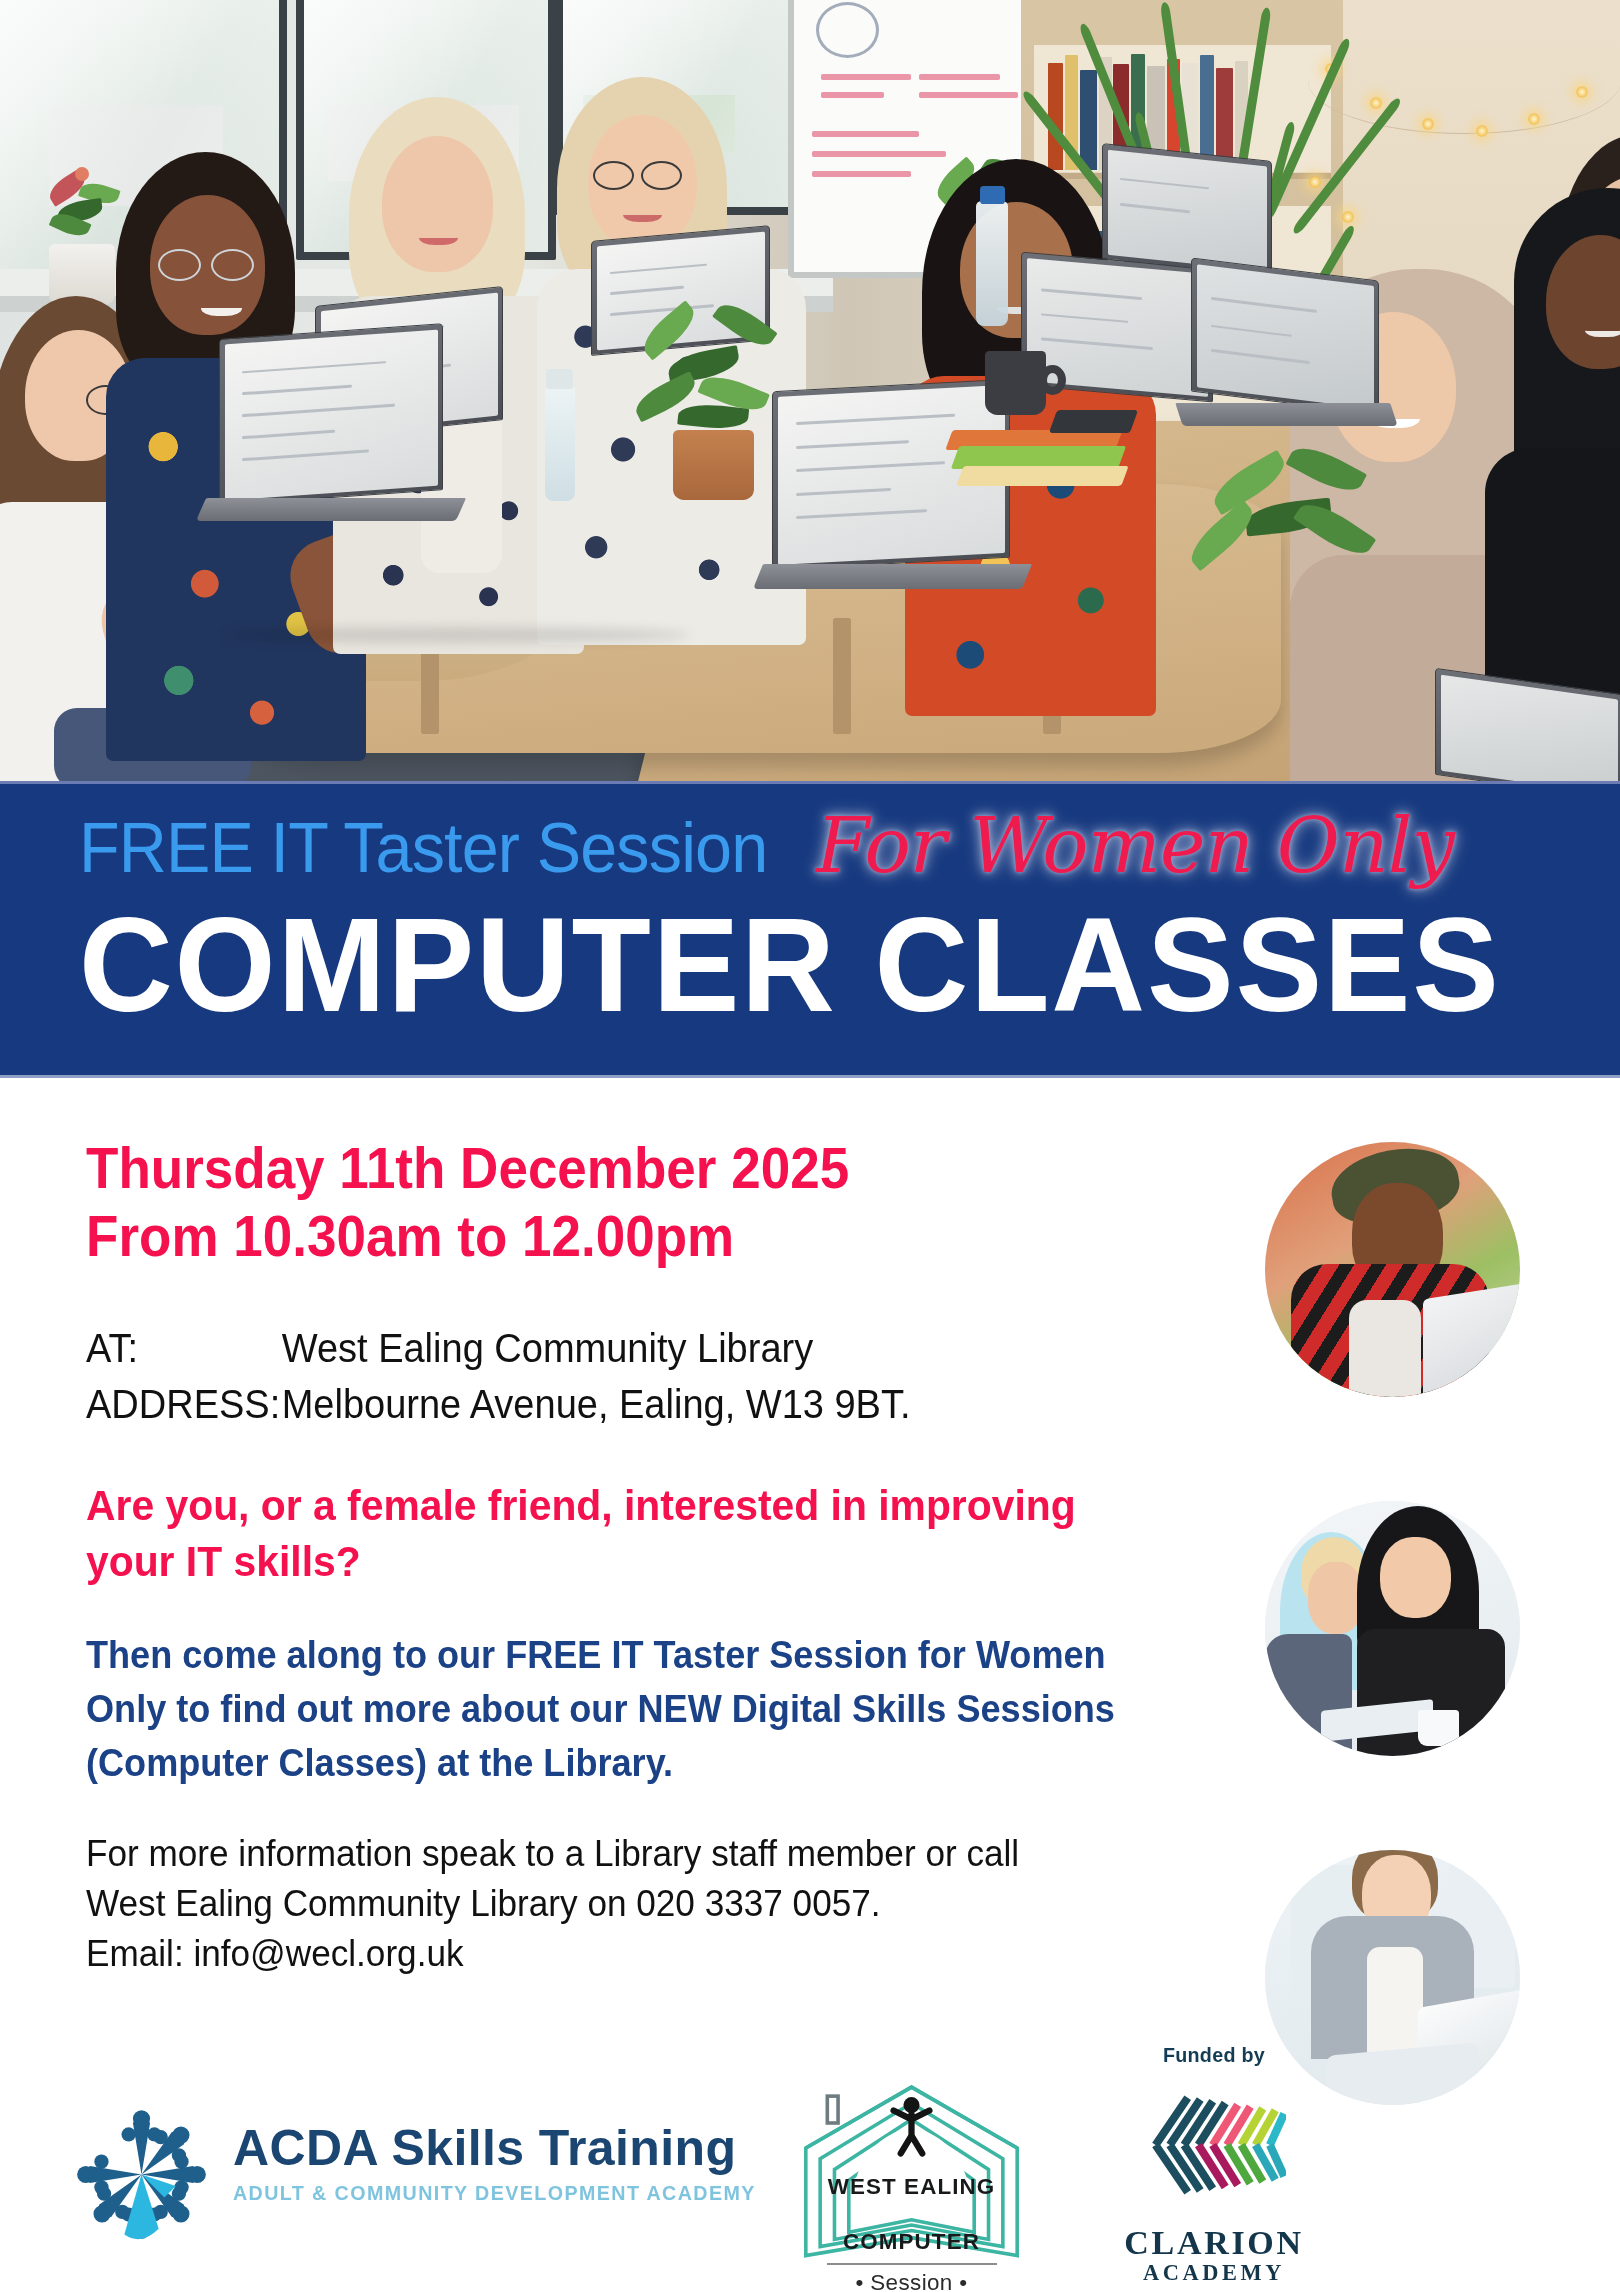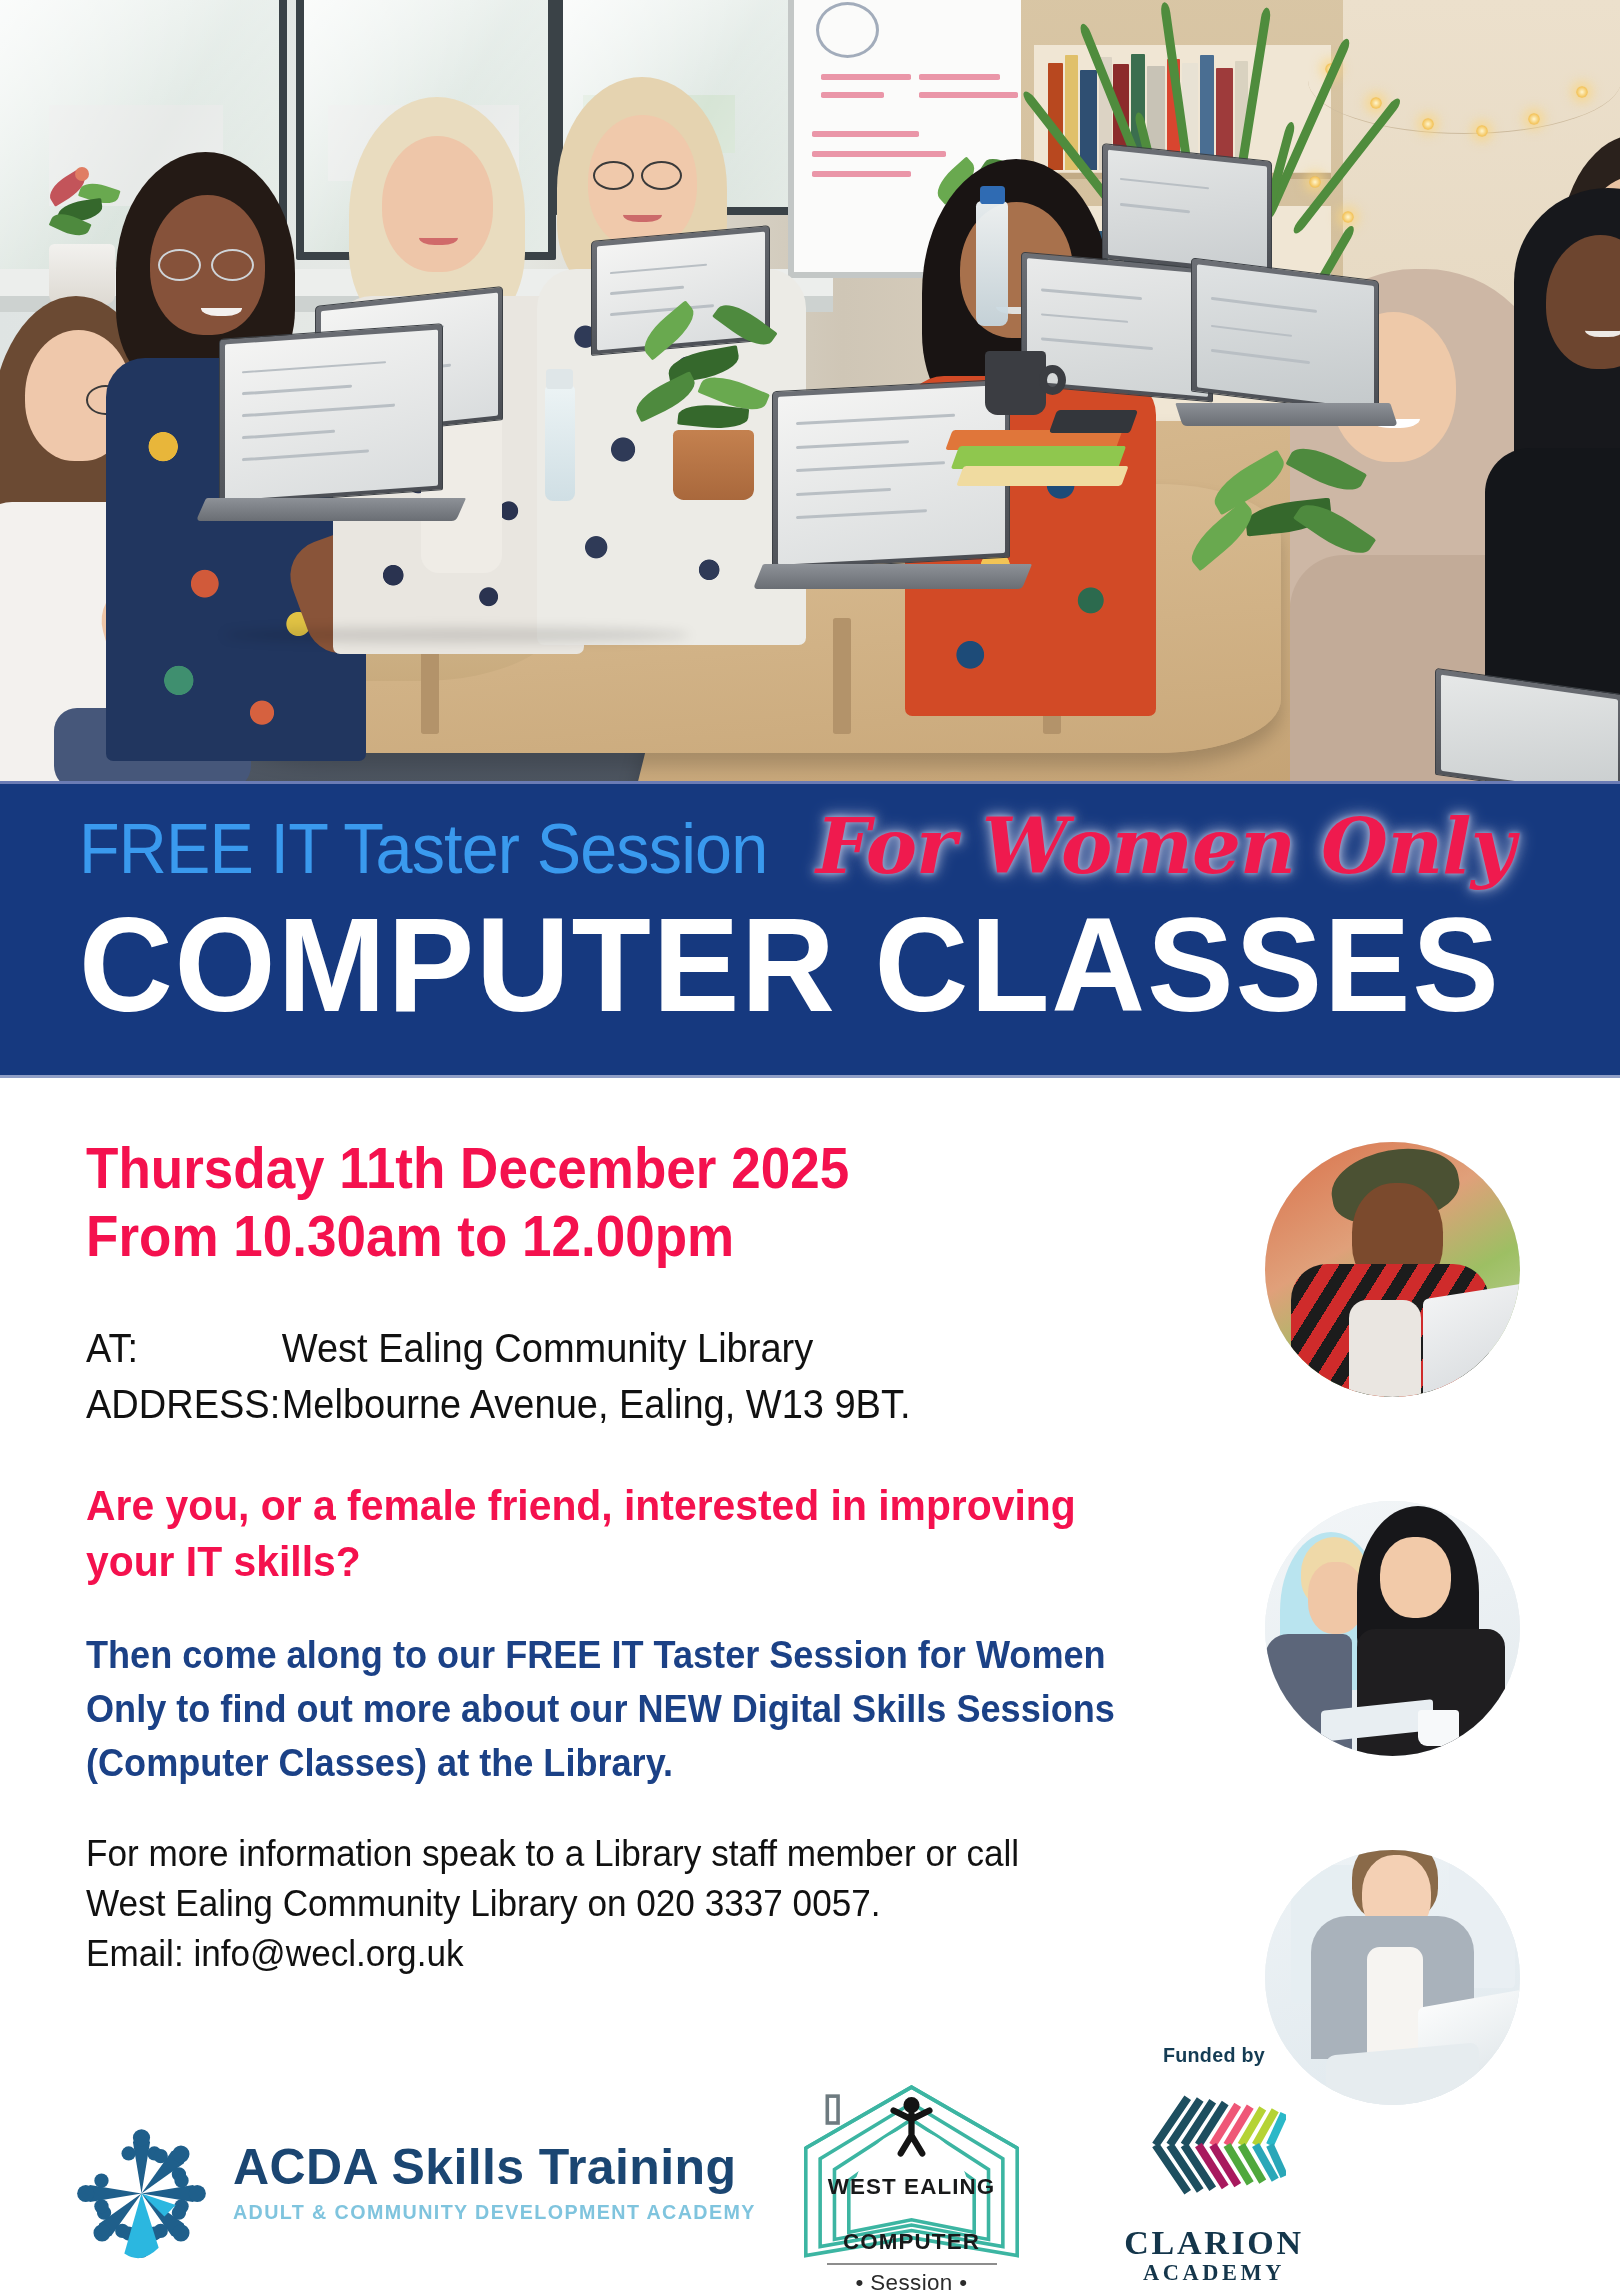--- a/index.html
+++ b/index.html
@@ -95,21 +95,21 @@
   .banner-bottom-line { position:absolute; left:0; bottom:0; width:100%; height:2.7px; background:#8f9ec6; }
   .ban-row1 { position:absolute; left:79px; top:19.7px; width:1514px; height:97px; white-space:nowrap; }
   .taster {
     display:inline-block; vertical-align:baseline;
     font-size:70px; font-weight:400; color:#3a9aee; letter-spacing:-0.9px;
     font-family:"Liberation Sans", sans-serif;
     transform:scaleX(.95); transform-origin:left center;
   }
   .women-only {
     display:inline-block; vertical-align:baseline;
-    font-family:"DejaVu Serif", serif; font-style:italic; font-weight:700;
+    font-family:"DejaVu Serif", serif; font-style:italic; font-weight:400;
     font-size:77px; color:#ef1a4e; margin-left:12.5px;
     text-shadow:0 0 4.5px #9aa7cc, 0 0 10.7px #9aa7cc, 0 0 18px rgba(154,167,204,.9);
     letter-spacing:-0.9px;
   }
   .headline {
     position:absolute; left:79px; top:109px; width:1522px;
     font-size:134px; line-height:150px; font-weight:700; color:#ffffff;
     letter-spacing:1.8px; transform:scaleX(.97); transform-origin:left top;
     font-family:"Liberation Sans", sans-serif; white-space:nowrap;
   }
@@ -134,21 +134,21 @@
   .circ { position:absolute; width:255px; height:255px; border-radius:50%; overflow:hidden; background:#e9eef1; }
   .c1 { left:1265px; top:64px; }
   .c2 { left:1265px; top:423px; }
   .c3 { left:1265px; top:772px; }
   .cbg { position:absolute; inset:0; }
 
   
   .footer { position:absolute; left:0; top:2060px; width:1620px; height:233px; }
 
   
-  .acda { position:absolute; left:70px; top:62px; width:627px; height:152px;text-decoration:underline; }
+  .acda { position:absolute; left:70px; top:43px; width:627px; height:152px;text-decoration:underline; }
   .flake { position:absolute; left:0; top:0; width:143px; height:143px; }
   .acda-txt { position:absolute; left:163px; top:16px; }
   .acda-name { font-size:50px; font-weight:600; color:#1b4672; letter-spacing:0.4px; white-space:nowrap; }
   .acda-sub { margin-top:5.4px; font-size:19.7px; font-weight:700; letter-spacing:1.4px;
               color:#7fc4de; white-space:nowrap; }
 
   
   .wecl { position:absolute; left:777px; top:19.7px; width:269px; height:206px; }
   .wecl-txt { position:absolute; left:0; top:66px; width:269px; text-align:center; }
   .wecl-l1, .wecl-l2 { font-size:22.4px; font-weight:700; color:#18191a; letter-spacing:1.1px; line-height:29.6px;margin-top:26px; }

